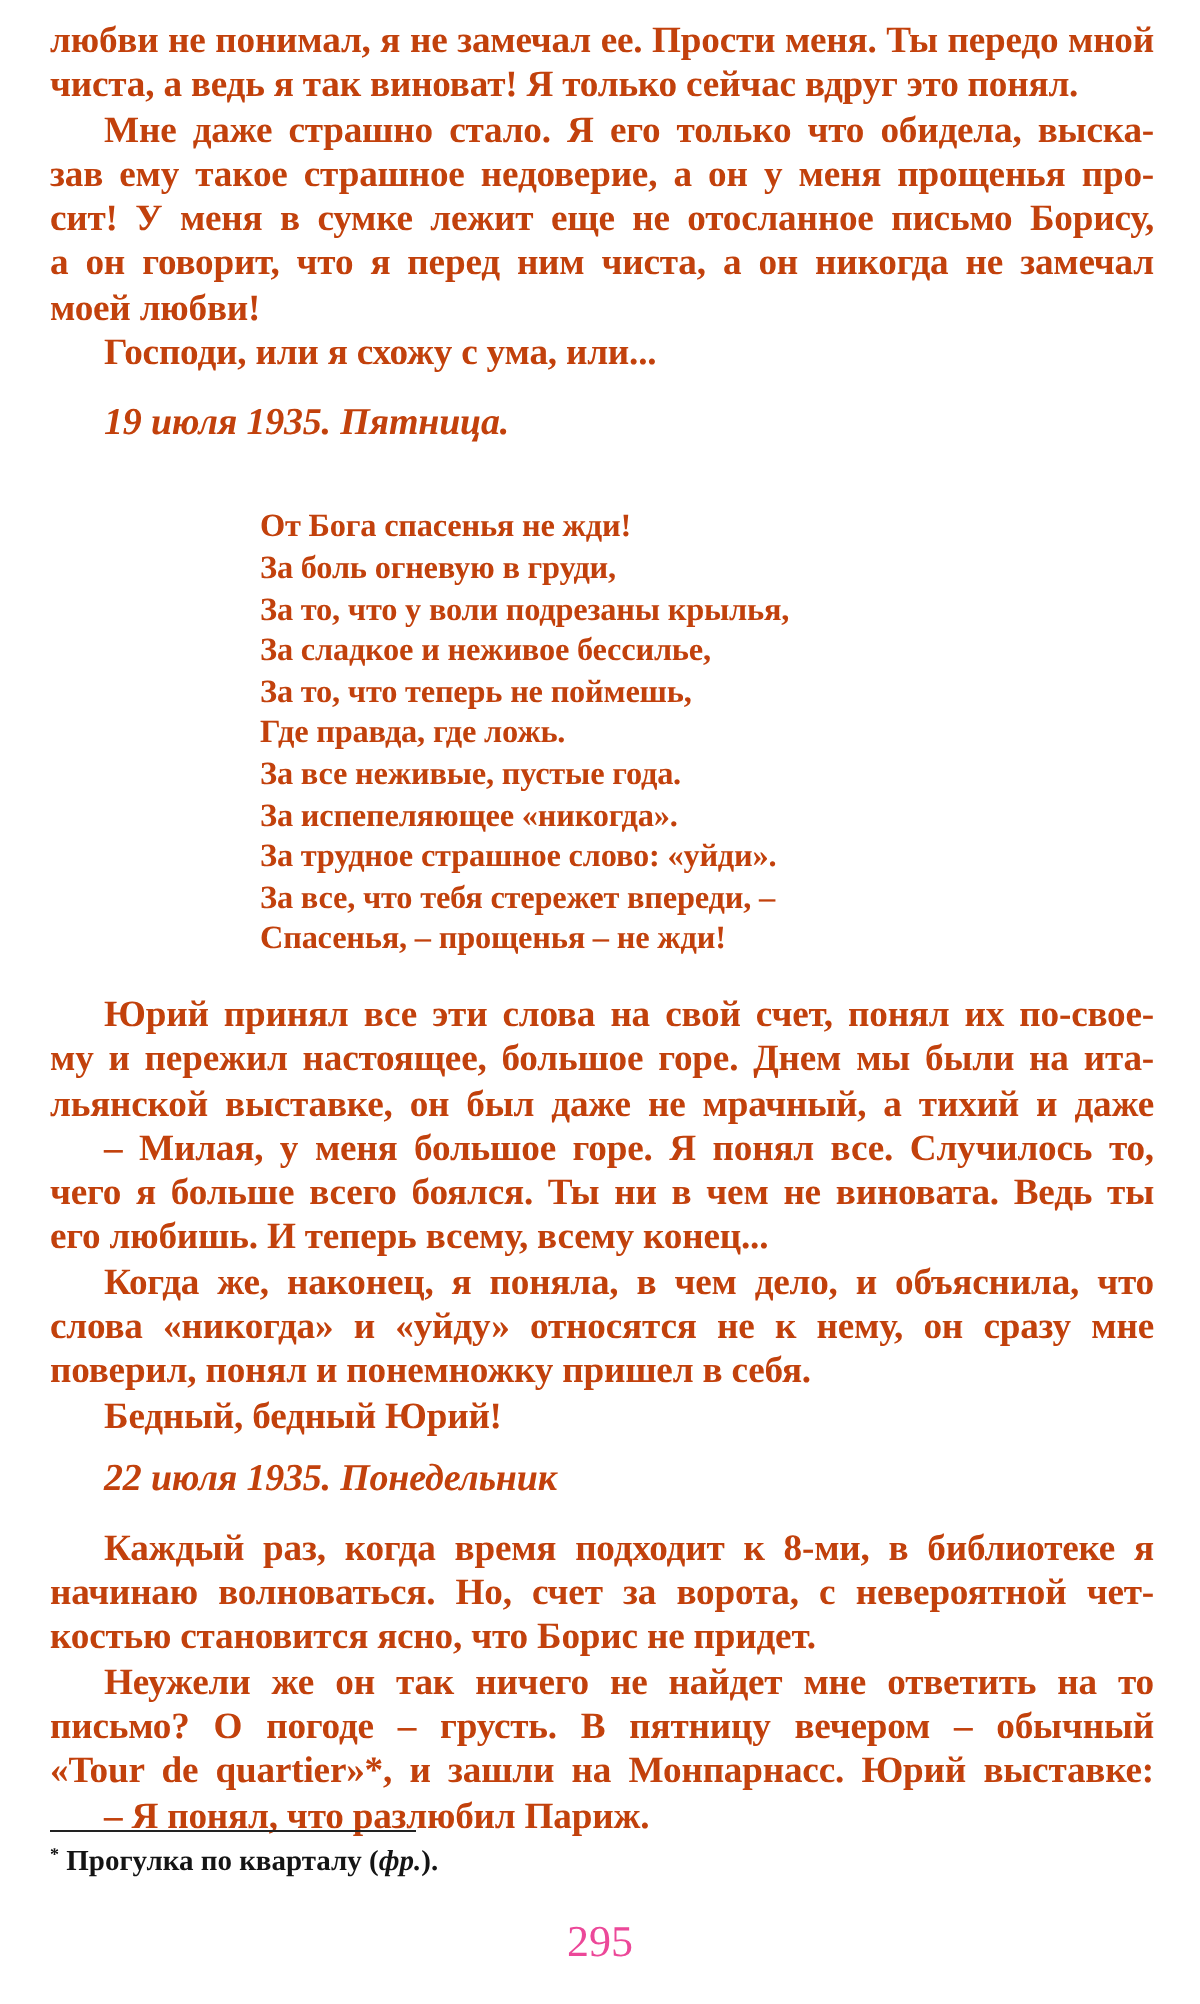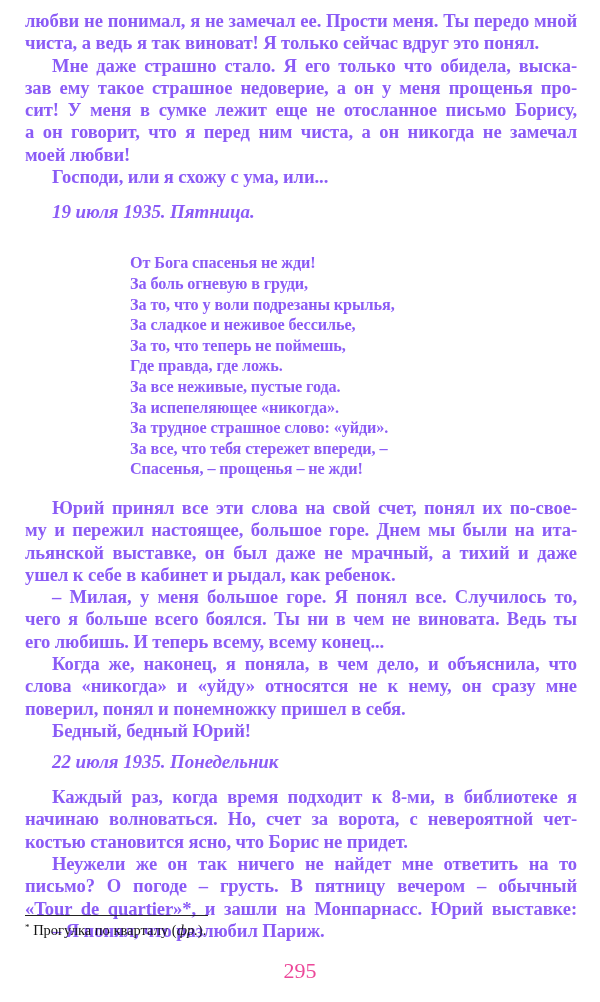--- a/index.html
+++ b/index.html
@@ -1,40 +1,40 @@
 <!DOCTYPE html>
 <html><head>
   <meta charset="utf-8">
   <style>
     html, body { margin: 0; padding: 0; background: #ffffff; }
     body { width: 600px; height: 1002px; overflow: hidden; position: relative; }
     .page {
       position: absolute; left: 25px; top: 10px; width: 552px;
-      font-family: "Liberation Serif", serif; color: #8b5cf6;
+      font-family: "Liberation Serif", serif; color: #c2410c;
       font-size: 18.6px; line-height: 22.3px; font-weight: bold;
       letter-spacing: -0.1px;
     }
     .line { display: block; white-space: nowrap; text-align: justify; text-align-last: justify; height: 22.3px; }
     .line.last { text-align-last: left; }
     .indent { padding-left: 27px; }
     .heading {
       display: block; margin-left: 27px; font-style: italic; font-weight: bold;
       font-size: 19px; height: 22px; line-height: 22px;
     }
     .h1 { margin-top: 13px; margin-bottom: 1px; }
     .h2 { margin-top: 9px; margin-bottom: 13px; }
     .poem { margin-left: 105px; font-size: 16.2px; line-height: 20.6px; margin-bottom: 17px; margin-top: 30px; }
     .poem .pline { display: block; white-space: nowrap; height: 20.6px; }
     .footnote-rule {
       position: absolute; left: 25px; top: 915px; width: 183px; height: 0;
       border-top: 1.3px solid #222;
     }
     .footnote {
       position: absolute; left: 25px; top: 918px;
-      font-family: "Liberation Serif", serif; font-weight: normal;
+      font-family: "Liberation Serif", serif; font-weight: bold;
       font-size: 14.5px; line-height: 18px; color: #141414; white-space: nowrap;
     }
     .footnote sup { font-size: 9px; vertical-align: 5px; }
     .footnote em { font-style: italic; }
     .page-number {
       position: absolute; left: 0; width: 600px; top: 958px; text-align: center;
       font-family: "Liberation Serif", serif; font-size: 22px; color: #ec4899;
     }
   </style>
 </head>
@@ -72,21 +72,20 @@
     <span class="pline">За испепеляющее «никогда».</span>
     <span class="pline">За трудное страшное слово: «уйди».</span>
     <span class="pline">За все, что тебя стережет впереди, –</span>
     <span class="pline">Спасенья, – прощенья – не жди!</span>
   </div>
 
   <div>
     <span class="line indent">Юрий принял все эти слова на свой счет, понял их по-свое-</span>
     <span class="line">му и пережил настоящее, большое горе. Днем мы были на ита-</span>
     <span class="line">льянской выставке, он был даже не мрачный, а тихий и даже</span>
-    <span class="line last">ушел к себе в кабинет и рыдал, как ребенок.</span>
   </div>
 
   <div>
     <span class="line indent">– Милая, у меня большое горе. Я понял все. Случилось то,</span>
     <span class="line">чего я больше всего боялся. Ты ни в чем не виновата. Ведь ты</span>
     <span class="line last">его любишь. И теперь всему, всему конец...</span>
   </div>
 
   <div>
     <span class="line indent">Когда же, наконец, я поняла, в чем дело, и объяснила, что</span>

